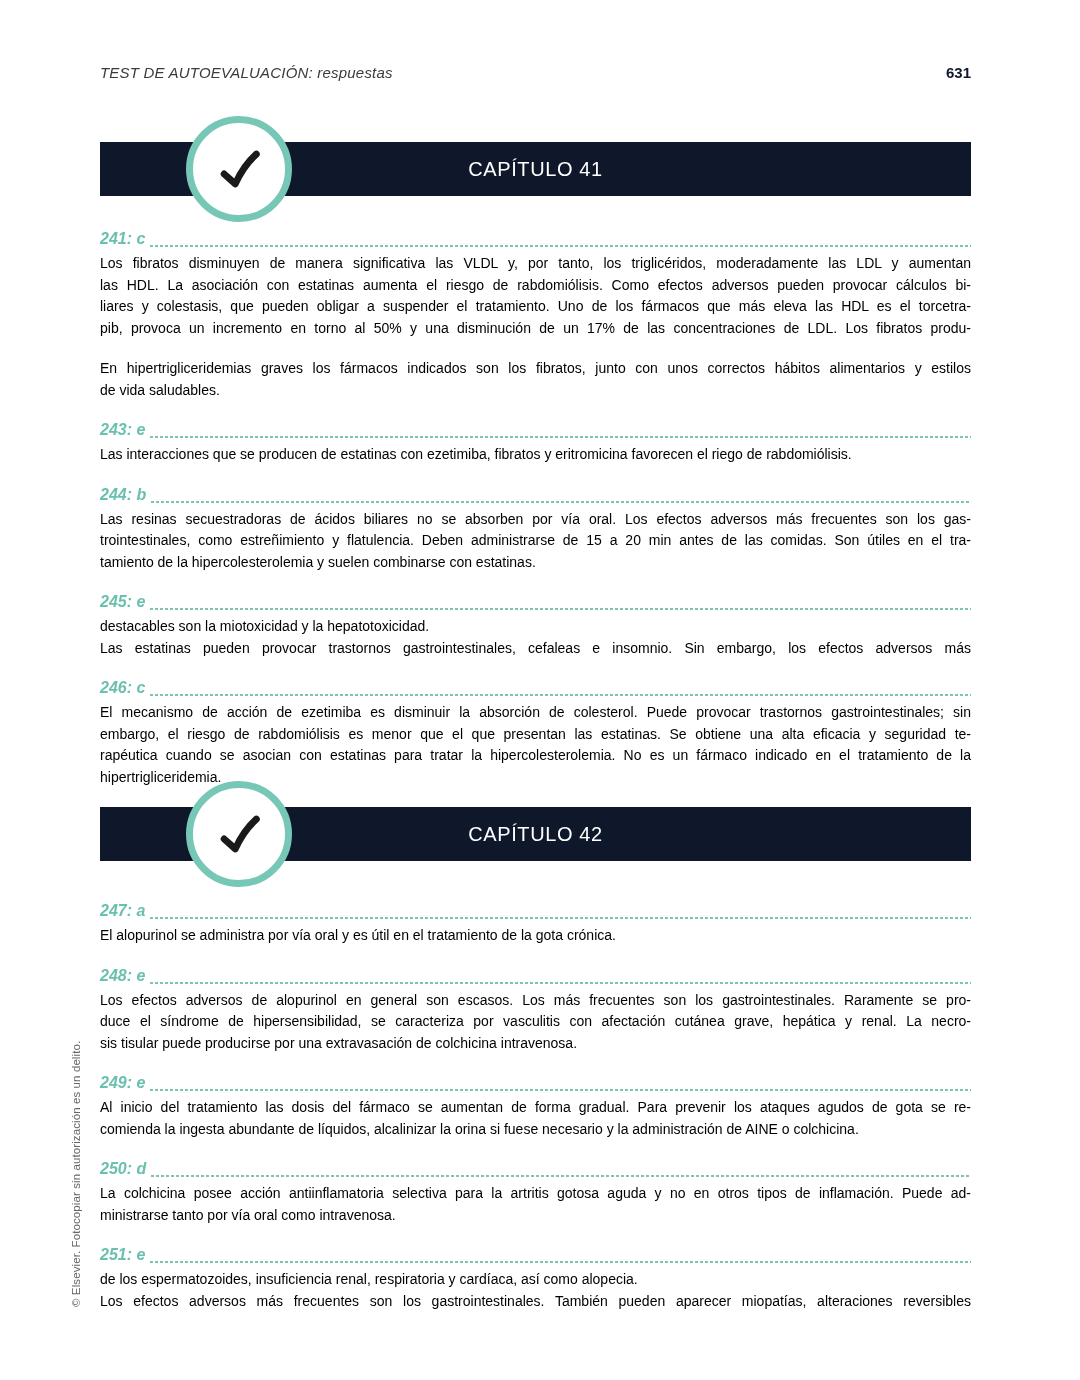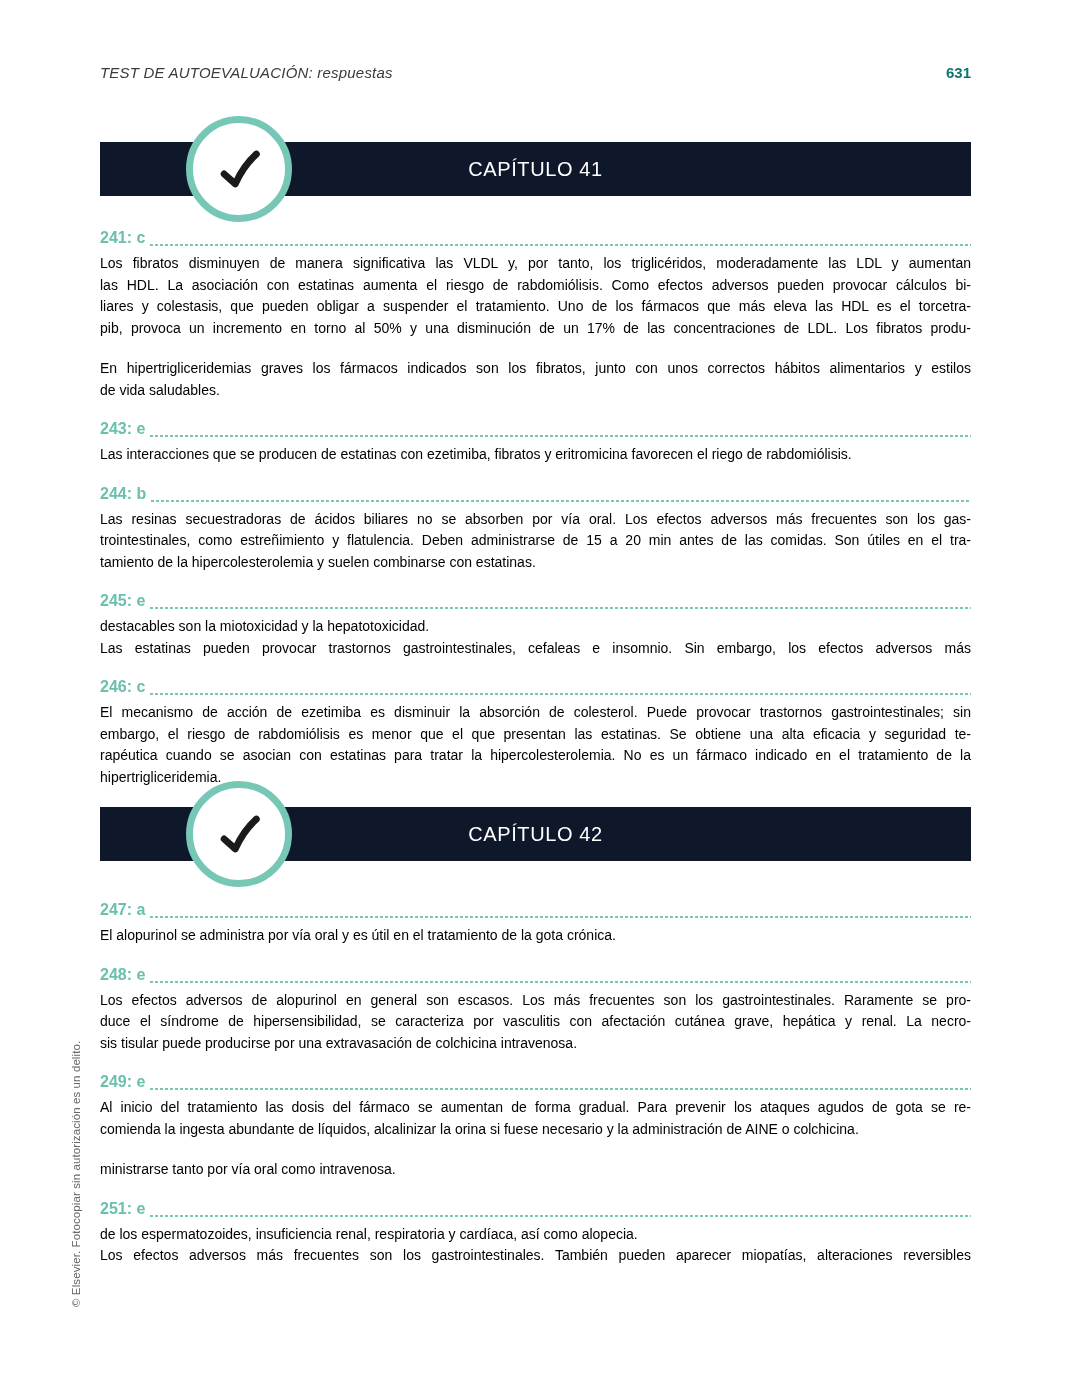--- a/index.html
+++ b/index.html
@@ -18,21 +18,21 @@
   }
   
   .runhead {
     display: flex;
     justify-content: space-between;
     align-items: baseline;
     font-size: 15px;
     color: #3b3b3b;
   }
   .runhead-title { font-style: italic; letter-spacing: 0.2px; }
-  .runhead-page { font-weight: bold; color: #0f766e; font-style: normal; }
+  .runhead-page { font-weight: bold; color: #0f172a; font-style: normal; }
 
   
   .banner {
     position: relative;
     height: 54px;
     background: #0f172a;
     margin-top: 61px;
     margin-bottom: 33px;
   }
   .banner.mid { margin-top: 18px; margin-bottom: 40px; }
@@ -60,23 +60,24 @@
     color: #ffffff;
     font-size: 20px;
     letter-spacing: 0.6px;
     font-weight: 400;
   }
 
   
   .answer { margin-bottom: 19px; }
   .ans-head {
     display: flex;
-    align-items: flex-start;
+    align-items: center;
     margin-bottom: 4px;
     height: 20px;
+    font-style: italic;
   }
   .ans-num {
     color: #69c0ae;
     font-weight: bold;
     font-size: 16px;
     white-space: nowrap;
     line-height: 18px;
   }
   .leader {
     flex: 1;
@@ -230,21 +231,26 @@
         <span class="ans-num">249: e</span>
         <span class="leader"></span>
       </div>
       <div class="ans-body">
           <div class="pline">Al inicio del tratamiento las dosis del fármaco se aumentan de forma gradual. Para prevenir los ataques agudos de gota se re-</div>
           <div class="pline last">comienda la ingesta abundante de líquidos, alcalinizar la orina si fuese necesario y la administración de AINE o colchicina.</div>
         </div>
     </div>
 
     <div class="answer">
-      <div class="ans-body">
+      <div class="ans-head">
+        <span class="ans-num">250: d</span>
+        <span class="leader"></span>
+      </div>
+      <div class="ans-body">
+          <div class="pline">La colchicina posee acción antiinflamatoria selectiva para la artritis gotosa aguda y no en otros tipos de inflamación. Puede ad-</div>
           <div class="pline last">ministrarse tanto por vía oral como intravenosa.</div>
         </div>
     </div>
 
     <div class="answer">
       <div class="ans-head">
         <span class="ans-num">251: e</span>
         <span class="leader"></span>
       </div>
       <div class="ans-body">

